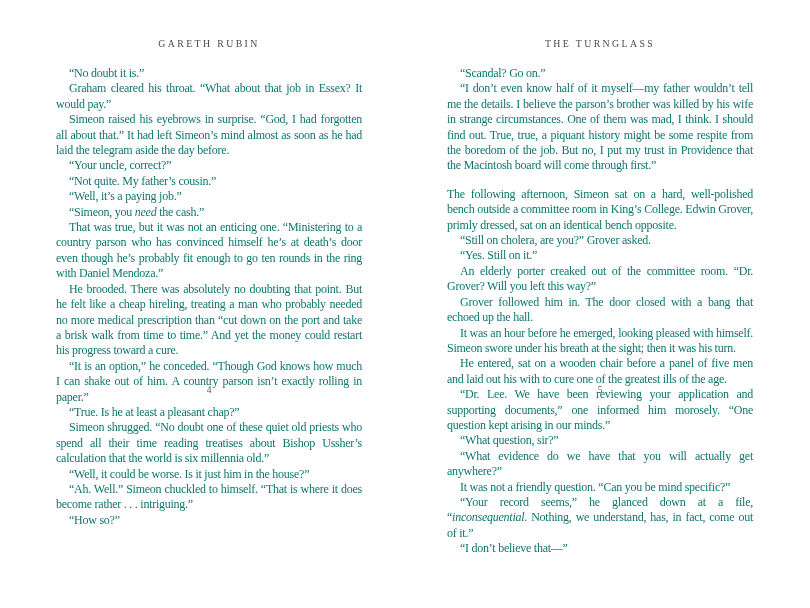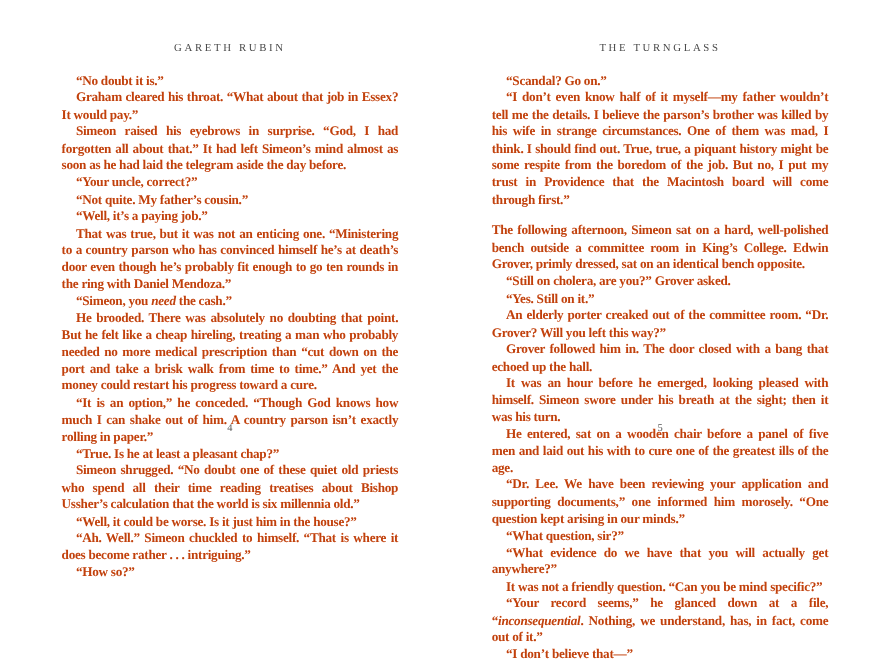--- a/index.html
+++ b/index.html
@@ -36,23 +36,22 @@
     text-transform: uppercase;
   }
   .text-block {
     position: absolute;
     top: 66px;
     width: 306px;
     text-align: justify;
     font-size: 12px;
     line-height: 15.4px;
     letter-spacing: -0.25px;
-    color: #c2410c;
+    color: #0f766e;
     hyphens: none;
-    font-weight: bold;
   }
   .page.left  .running-head, .page.left  .text-block, .page.left  .folio { left: 56px; width: 306px; }
   .page.right .running-head, .page.right .text-block, .page.right .folio { left: 42px; width: 306px; }
 
   .text-block p {
     margin: 0;
     padding: 0;
     text-indent: 13px;
   }
   .text-block p.flush { text-indent: 0; }
@@ -74,22 +73,22 @@
 
   <section class="page left">
     <div class="running-head">GARETH RUBIN</div>
     <div class="text-block">
         <p>“No doubt it is.”</p>
         <p>Graham cleared his throat. “What about that job in Essex? It would pay.”</p>
         <p>Simeon raised his eyebrows in surprise. “God, I had forgotten all about that.” It had left Simeon’s mind almost as soon as he had laid the telegram aside the day before.</p>
         <p>“Your uncle, correct?”</p>
         <p>“Not quite. My father’s cousin.”</p>
         <p>“Well, it’s a paying job.”</p>
+        <p>“Simeon, you <em>need</em> the cash.”</p>
         <p>That was true, but it was not an enticing one. “Ministering to a country parson who has convinced himself he’s at death’s door even though he’s probably fit enough to go ten rounds in the ring with Daniel Mendoza.”</p>
-        <p>“Simeon, you <em>need</em> the cash.”</p>
         <p>He brooded. There was absolutely no doubting that point. But he felt like a cheap hireling, treating a man who probably needed no more medical prescription than “cut down on the port and take a brisk walk from time to time.” And yet the money could restart his progress toward a cure.</p>
         <p>“It is an option,” he conceded. “Though God knows how much I can shake out of him. A country parson isn’t exactly rolling in paper.”</p>
         <p>“True. Is he at least a pleasant chap?”</p>
         <p>Simeon shrugged. “No doubt one of these quiet old priests who spend all their time reading treatises about Bishop Ussher’s calculation that the world is six millennia old.”</p>
         <p>“Well, it could be worse. Is it just him in the house?”</p>
         <p>“Ah. Well.” Simeon chuckled to himself. “That is where it does become rather . . . intriguing.”</p>
         <p>“How so?”</p>
       </div>
     <div class="folio">4</div>
   </section>

